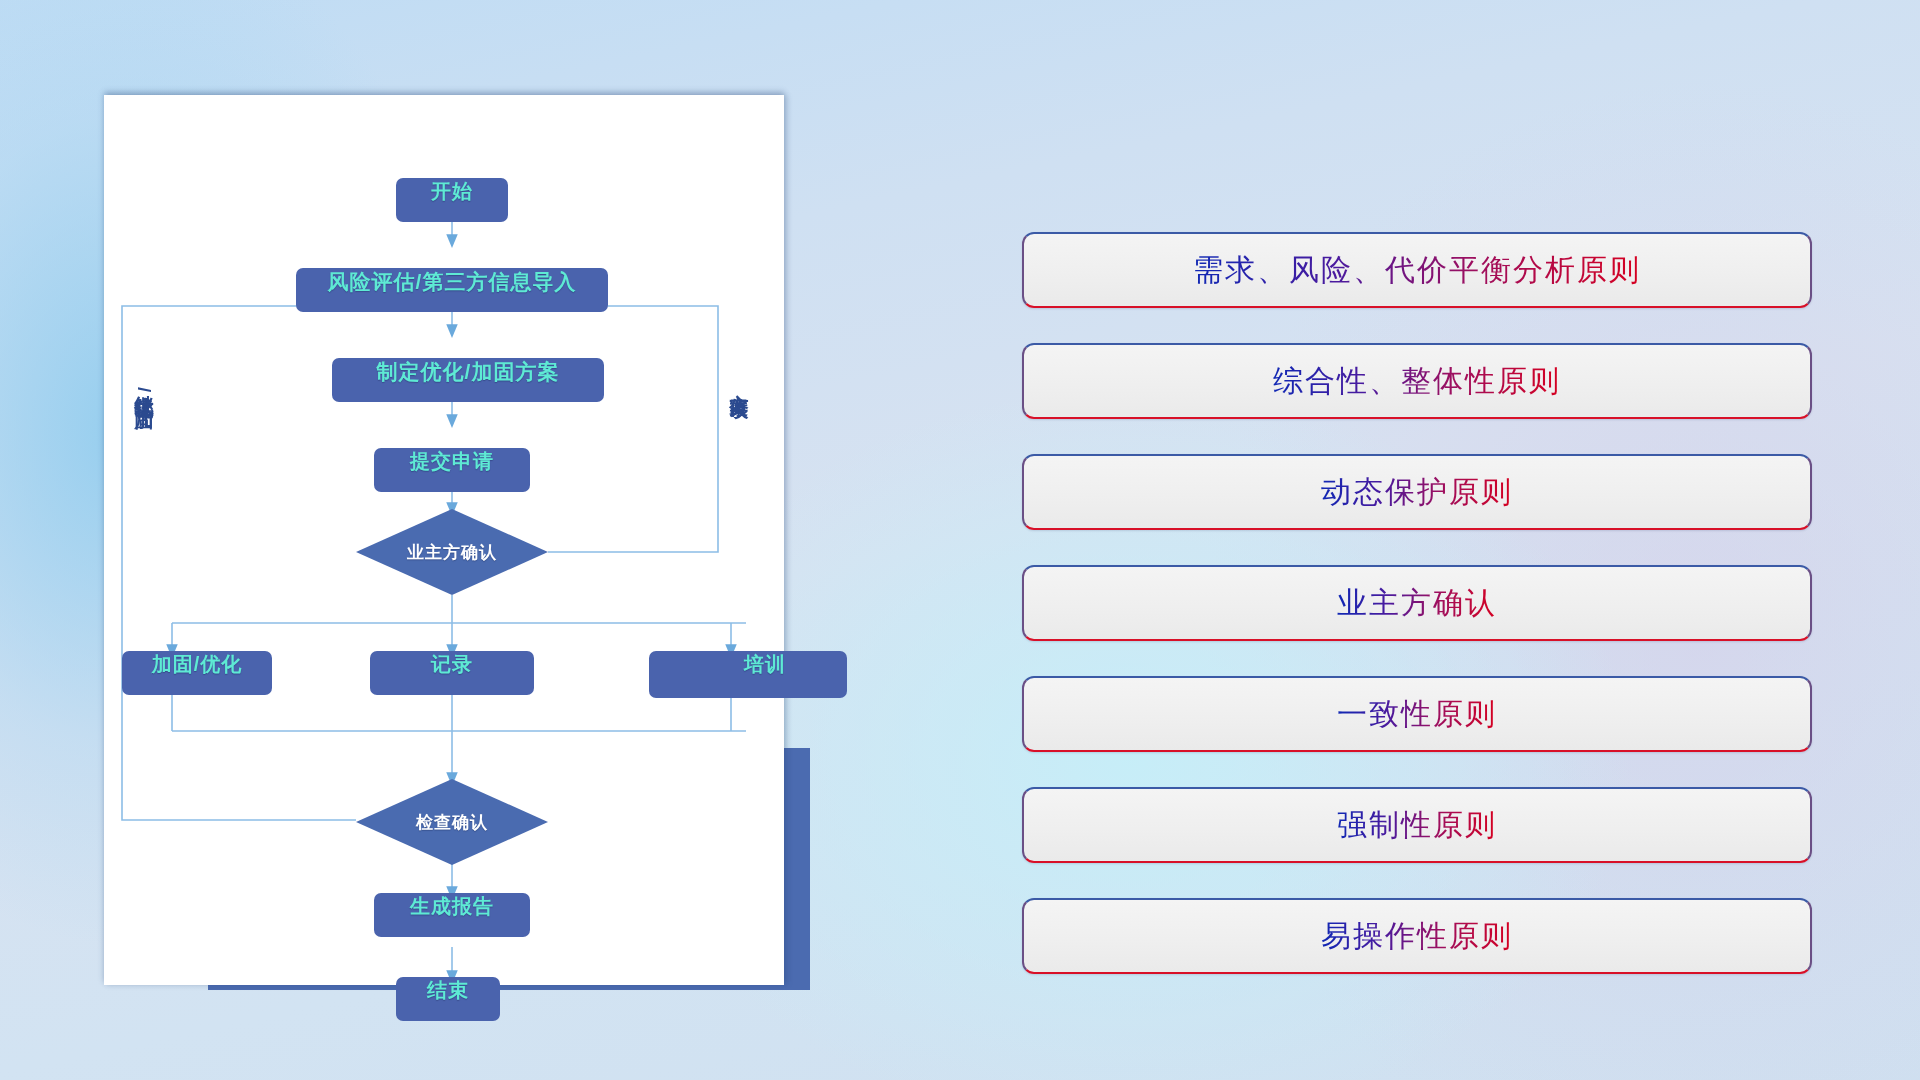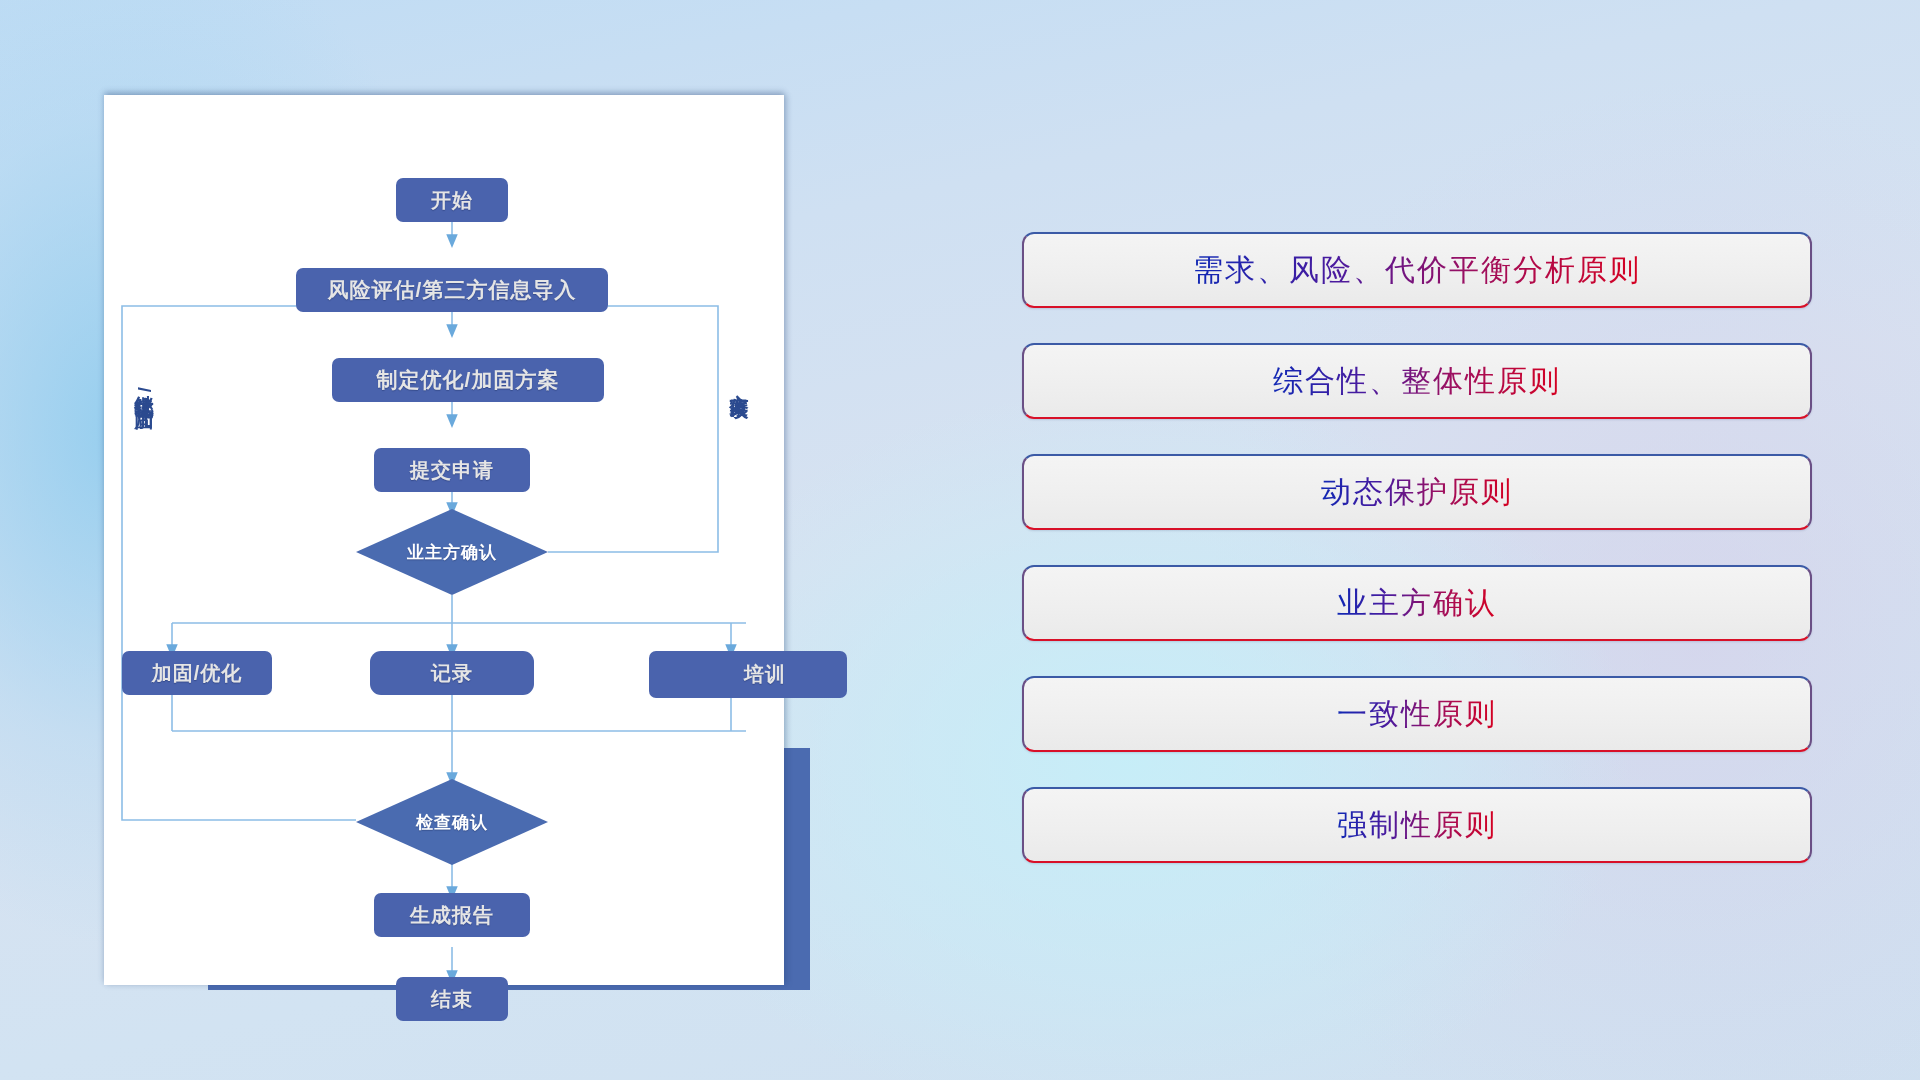--- a/index.html
+++ b/index.html
@@ -50,24 +50,23 @@
     width: 680px;
     height: 890px;
     background: #ffffff;
     box-shadow: 0 -3px 6px rgba(40,70,120,0.30), 3px 0 6px rgba(40,70,120,0.18);
   }
 
   .node {
     position: absolute;
     background: #4a63ad;
     border-radius: 7px;
-    color: #e5e5e5;
+    color: #5eead4;
     font-weight: bold;
     display: flex;
-    align-items: center;
     justify-content: center;
     letter-spacing: 1px;
     white-space: nowrap;
     text-shadow: 0 1px 1px rgba(20,35,80,0.35);
   }
 
   .diamond {
     position: absolute;
     background: #4a6bb0;
     color: #ffffff;
@@ -212,37 +211,37 @@
     </div>
 
     <div class="diamond" style="left:252px; top:414px; width:192px; height:86px; font-size:17px;">
       <span>业主方确认</span>
     </div>
 
     <div class="node" style="left:18px; top:556px; width:150px; height:44px; font-size:20px;">
       <span>加固/优化</span>
     </div>
 
-    <div class="node" style="left:266px; top:556px; width:164px; height:44px; font-size:20px;border-radius:11px;">
+    <div class="node" style="left:266px; top:556px; width:164px; height:44px; font-size:20px;">
       <span>记录</span>
     </div>
 
     <div class="node" style="left:545px; top:556px; width:164px; height:47px; font-size:20px;padding-left:34px;">
       <span>培训</span>
     </div>
 
     <div class="diamond" style="left:252px; top:684px; width:192px; height:86px; font-size:17px;">
       <span>检查确认</span>
     </div>
 
     <div class="node" style="left:270px; top:798px; width:156px; height:44px; font-size:20px;">
       <span>生成报告</span>
     </div>
 
-    <div class="node" style="left:292px; top:882px; width:112px; height:44px; font-size:20px;">
+    <div class="node" style="left:292px; top:882px; width:104px; height:44px; font-size:20px;">
       <span>结束</span>
     </div>
 
     <div class="vlabel slash" style="left:30px; top:284px;">继续优化/加固</div>
 
     <div class="vlabel" style="left:625px; top:284px;">方案修改</div>
 
   </div>
 
 
@@ -265,16 +264,19 @@
     </div>
 
     <div class="principle-item">
       <span class="principle-text">一致性原则</span>
     </div>
 
     <div class="principle-item">
       <span class="principle-text">强制性原则</span>
     </div>
 
+    <div class="principle-item">
+      <span class="principle-text">易操作性原则</span>
+    </div>
 
   </div>
 
 </div>
 
 </body></html>

